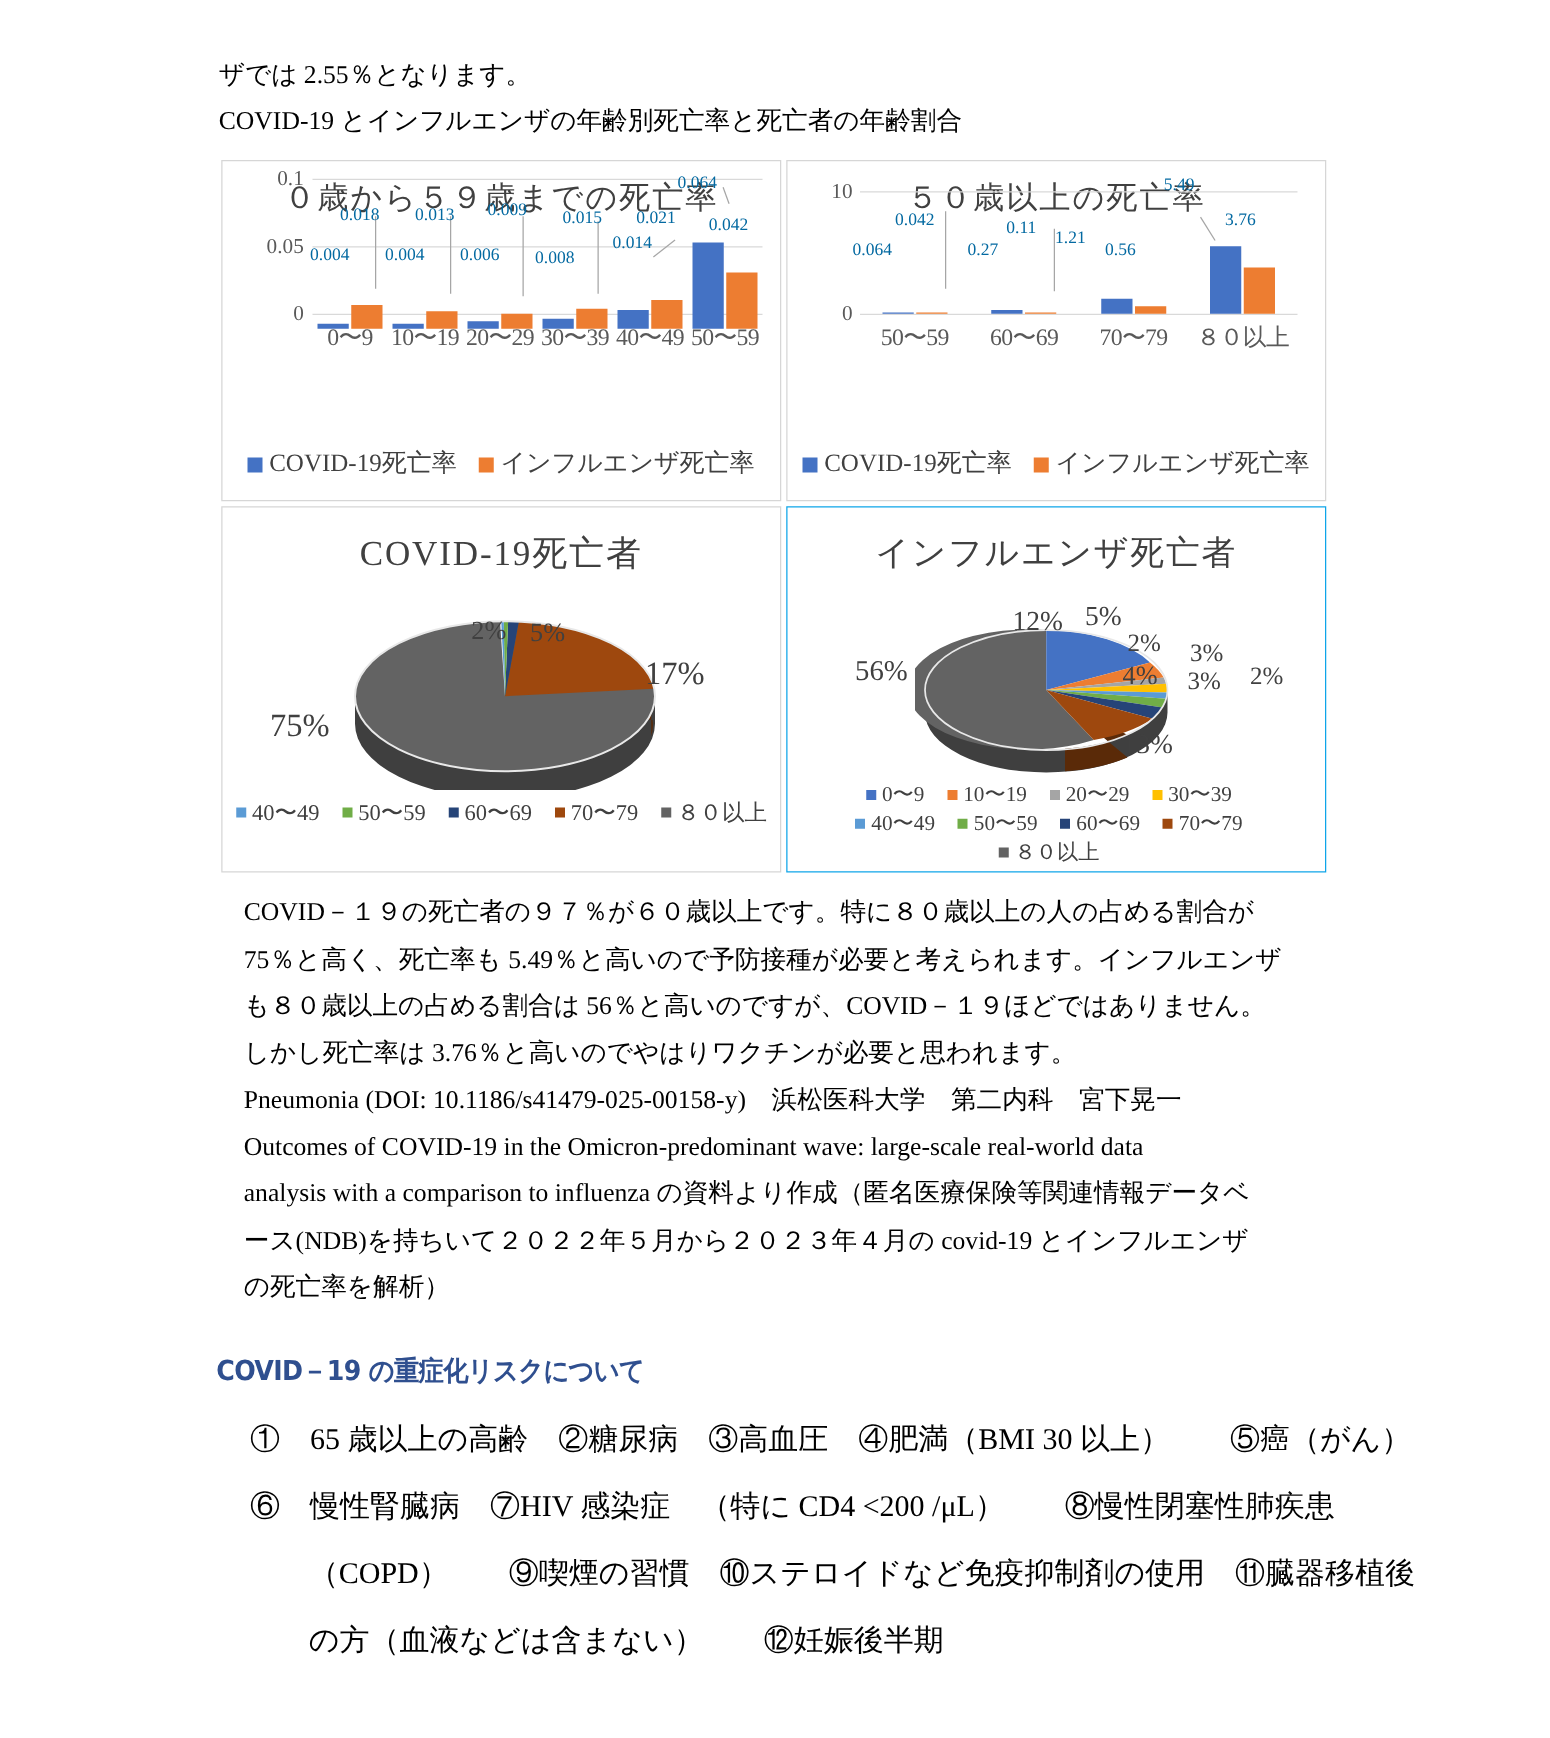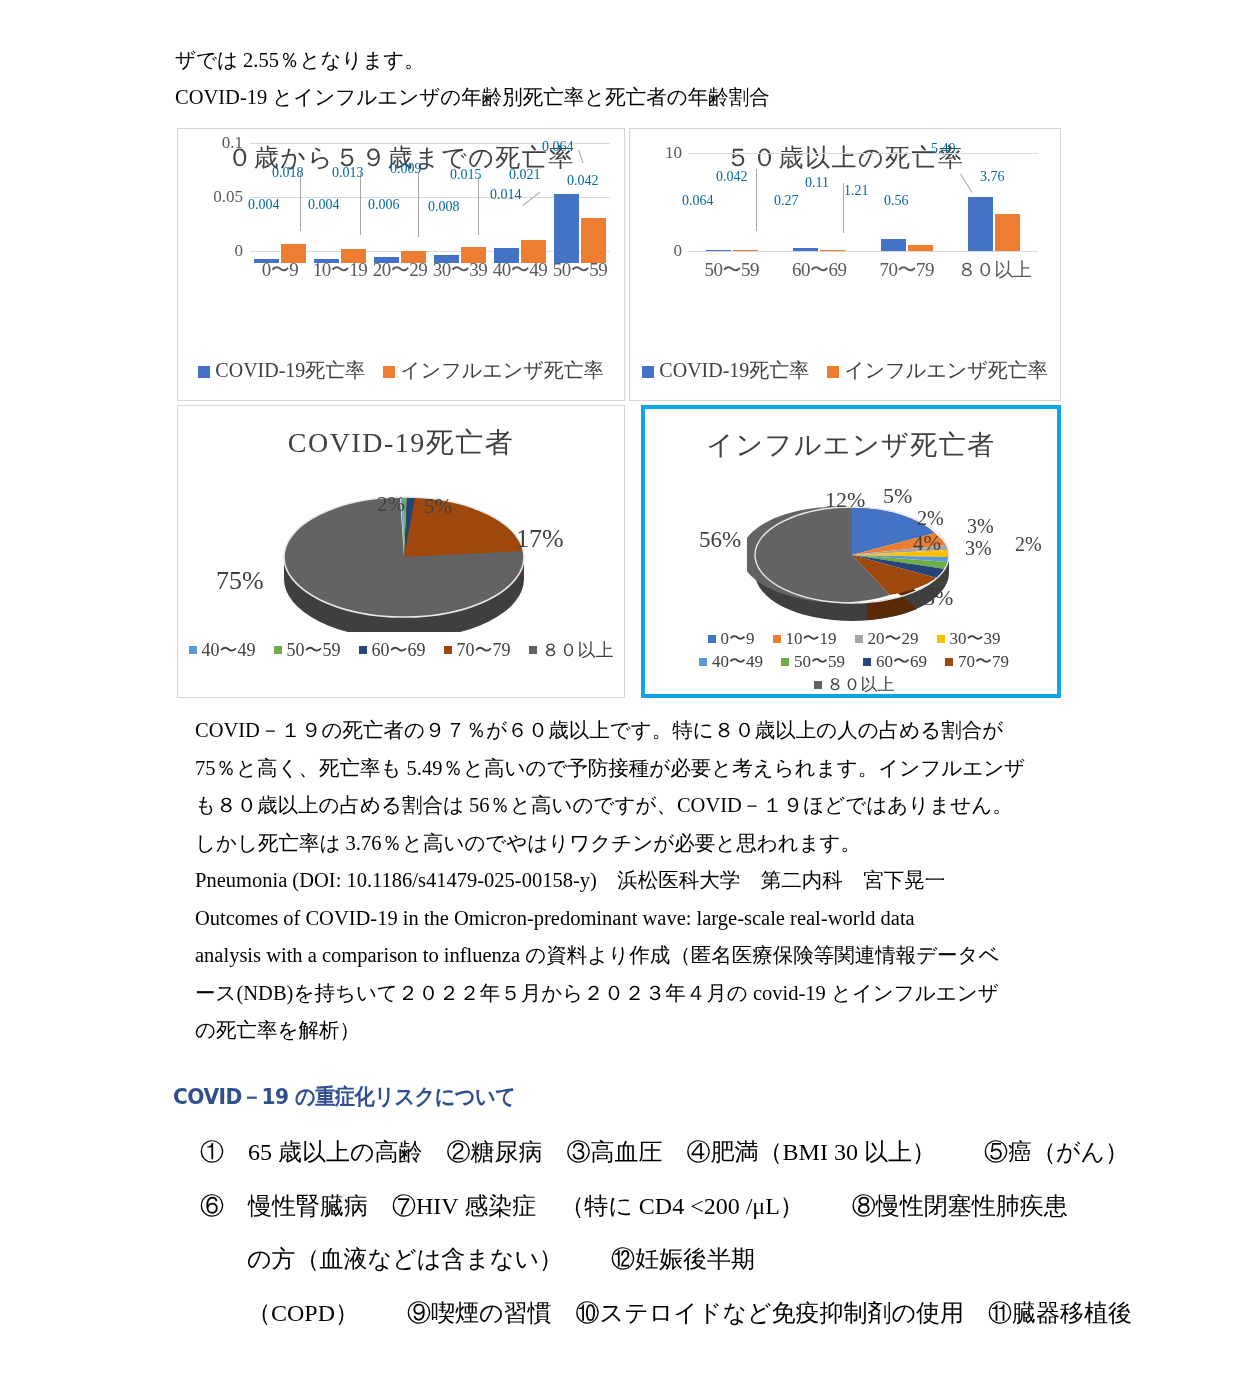--- a/index.html
+++ b/index.html
@@ -54,21 +54,21 @@
   }
   .cell.tl{border-right:none;border-bottom:none;}
   .cell.tr{border-bottom:none;}
   .cell.bl{border-right:none;}
 
   
   .charts .cell{outline:0;}
   .cell.tl{margin-right:4px;margin-bottom:4px;border:1px solid #d6d6d6;}
   .cell.tr{margin-bottom:4px;border:1px solid #d6d6d6;}
   .cell.bl{margin-right:4px;border:1px solid #d6d6d6;}
-  .cell.br{border:4px solid #0ea5e9;margin-left:12px;}
+  .cell.br{border:1px solid #0ea5e9;}
 
   .ctitle{
     text-align:center;
     color:#404040;
     font-size:25px;
     letter-spacing:1.5px;
     margin-top:12px;
   }
 
   
@@ -397,18 +397,18 @@
     <div>analysis with a comparison to influenza の資料より作成（匿名医療保険等関連情報データベ</div>
     <div>ース(NDB)を持ちいて２０２２年５月から２０２３年４月の covid-19 とインフルエンザ</div>
     <div>の死亡率を解析）</div>
   </div>
 
   <div class="risk-head">COVID－19 の重症化リスクについて</div>
 
   <div class="risk-list">
     <div class="ind1">①　65 歳以上の高齢　②糖尿病　③高血圧　④肥満（BMI 30 以上）　　⑤癌（がん）</div>
     <div class="ind1">⑥　慢性腎臓病　⑦HIV 感染症　（特に CD4 &lt;200 /μL）　　⑧慢性閉塞性肺疾患</div>
+    <div class="ind2">（COPD）　　⑨喫煙の習慣　⑩ステロイドなど免疫抑制剤の使用　⑪臓器移植後</div>
     <div class="ind2">の方（血液などは含まない）　　⑫妊娠後半期</div>
-    <div class="ind2">（COPD）　　⑨喫煙の習慣　⑩ステロイドなど免疫抑制剤の使用　⑪臓器移植後</div>
   </div>
 
 
 </div>
 
 </body></html>

